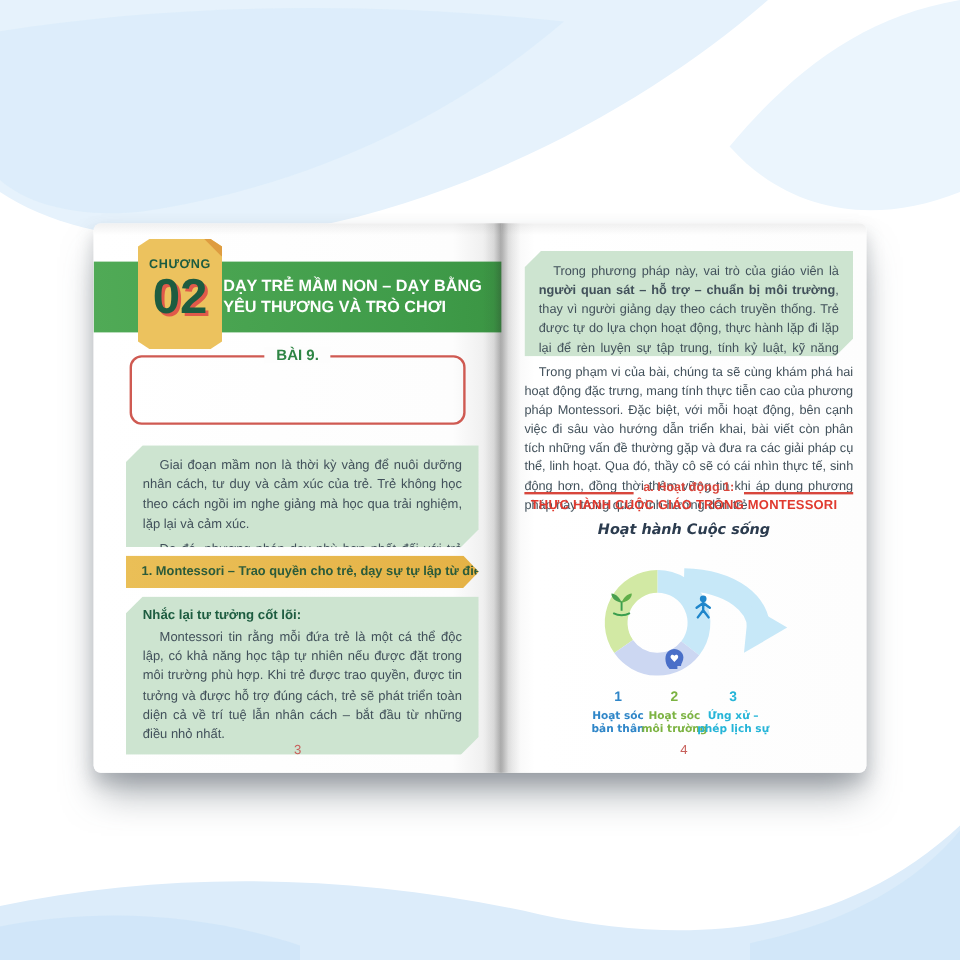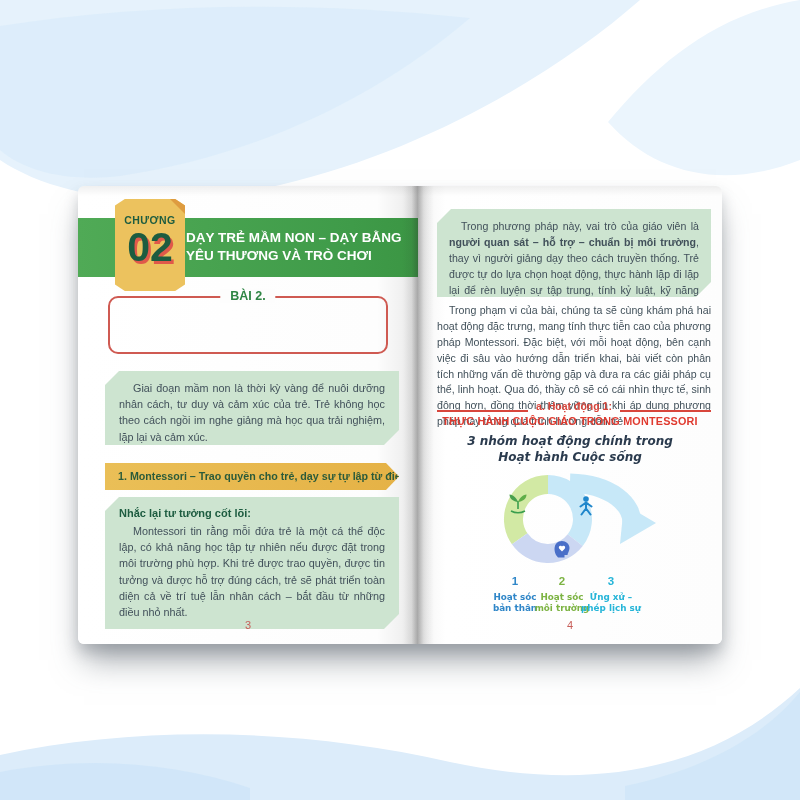--- a/index.html
+++ b/index.html
@@ -77,21 +77,21 @@
   }
   .lesson-title {
     margin: 13px 10px 0; text-align: center; font-size: 12.5px; font-weight: 800;
     color: #2e8544; line-height: 1.45;
   }
   .green-box {
     background: #cde4d0;
     clip-path: polygon(14px 0, 100% 0, 100% calc(100% - 15px), calc(100% - 15px) 100%, 0 100%, 0 14px);
   }
   .intro-box {
-    position: absolute; left: 27px; top: 185px; width: 294px; height: 74px;
+    position: absolute; left: 27px; top: 185px; width: 294px; height: 85px;
     padding: 9px 14px 0;
   }
   .body-text {
     font-size: 10.8px; color: #41505a; line-height: 1.5; text-align: justify; text-indent: 14px;
   }
   .intro-box p + p { margin-top: 5px; }
   .method-arrow {
     position: absolute; left: 27px; top: 277px; width: 294px; height: 27px;
     background: linear-gradient(90deg, #eabf57, #e5b246);
     clip-path: polygon(0 0, calc(100% - 13px) 0, 100% 50%, calc(100% - 13px) 100%, 0 100%);
@@ -164,21 +164,21 @@
       <div class="banner-title">DẠY TRẺ MẦM NON – DẠY BẰNG YÊU THƯƠNG VÀ TRÒ CHƠI</div>
     </div>
 
     <div class="chapter-tab">
       <div class="tab-fold"></div>
       <div class="chapter-word">CHƯƠNG</div>
       <div class="chapter-num">02</div>
     </div>
 
     <div class="lesson-box">
-      <span class="lesson-label">BÀI 2.</span>
+      <span class="lesson-label">BÀI 9.</span>
     </div>
 
     <div class="intro-box green-box">
       <p class="body-text">Giai đoạn mầm non là thời kỳ vàng để nuôi dưỡng nhân cách, tư duy và cảm xúc của trẻ. Trẻ không học theo cách ngồi im nghe giảng mà học qua trải nghiệm, lặp lại và cảm xúc.</p>
       <p class="body-text">Do đó, phương pháp dạy phù hợp nhất đối với trẻ mầm non là dạy bằng tình yêu thương, qua các trò chơi và hoạt động khám phá.</p>
     </div>
 
     <div class="method-arrow">1. Montessori – Trao quyền cho trẻ, dạy sự tự lập từ điều nhỏ nhất</div>
 
     <div class="core-box green-box">
@@ -199,21 +199,20 @@
 
     <div class="activity-row">
       <span class="rule"></span>
       <span class="activity-label">a. Hoạt động 1:</span>
       <span class="rule"></span>
     </div>
 
     <div class="activity-title">THỰC HÀNH CUỘC GIÁO TRONG MONTESSORI</div>
 
     <div class="chart-title">
-      <div>3 nhóm hoạt động chính trong</div>
       <div>Hoạt hành Cuộc sống</div>
     </div>
 
     <svg class="donut-svg" viewBox="0 0 224 120">
 
       <path d="M 112 21 C 152 22 176 42 174 64" stroke="#c7e8f8" stroke-width="19" fill="none"></path>
       <path d="M 166 42 L 198 61 L 162 82 Z" fill="#c7e8f8"></path>
 
       <path d="M 61.7 76.8 A 34.5 34.5 0 0 1 90 22.5" stroke="#d2e9a4" stroke-width="19" fill="none"></path>
       <path d="M 90 22.5 A 34.5 34.5 0 0 1 117.2 78.2" stroke="#c7e8f8" stroke-width="19" fill="none"></path>

